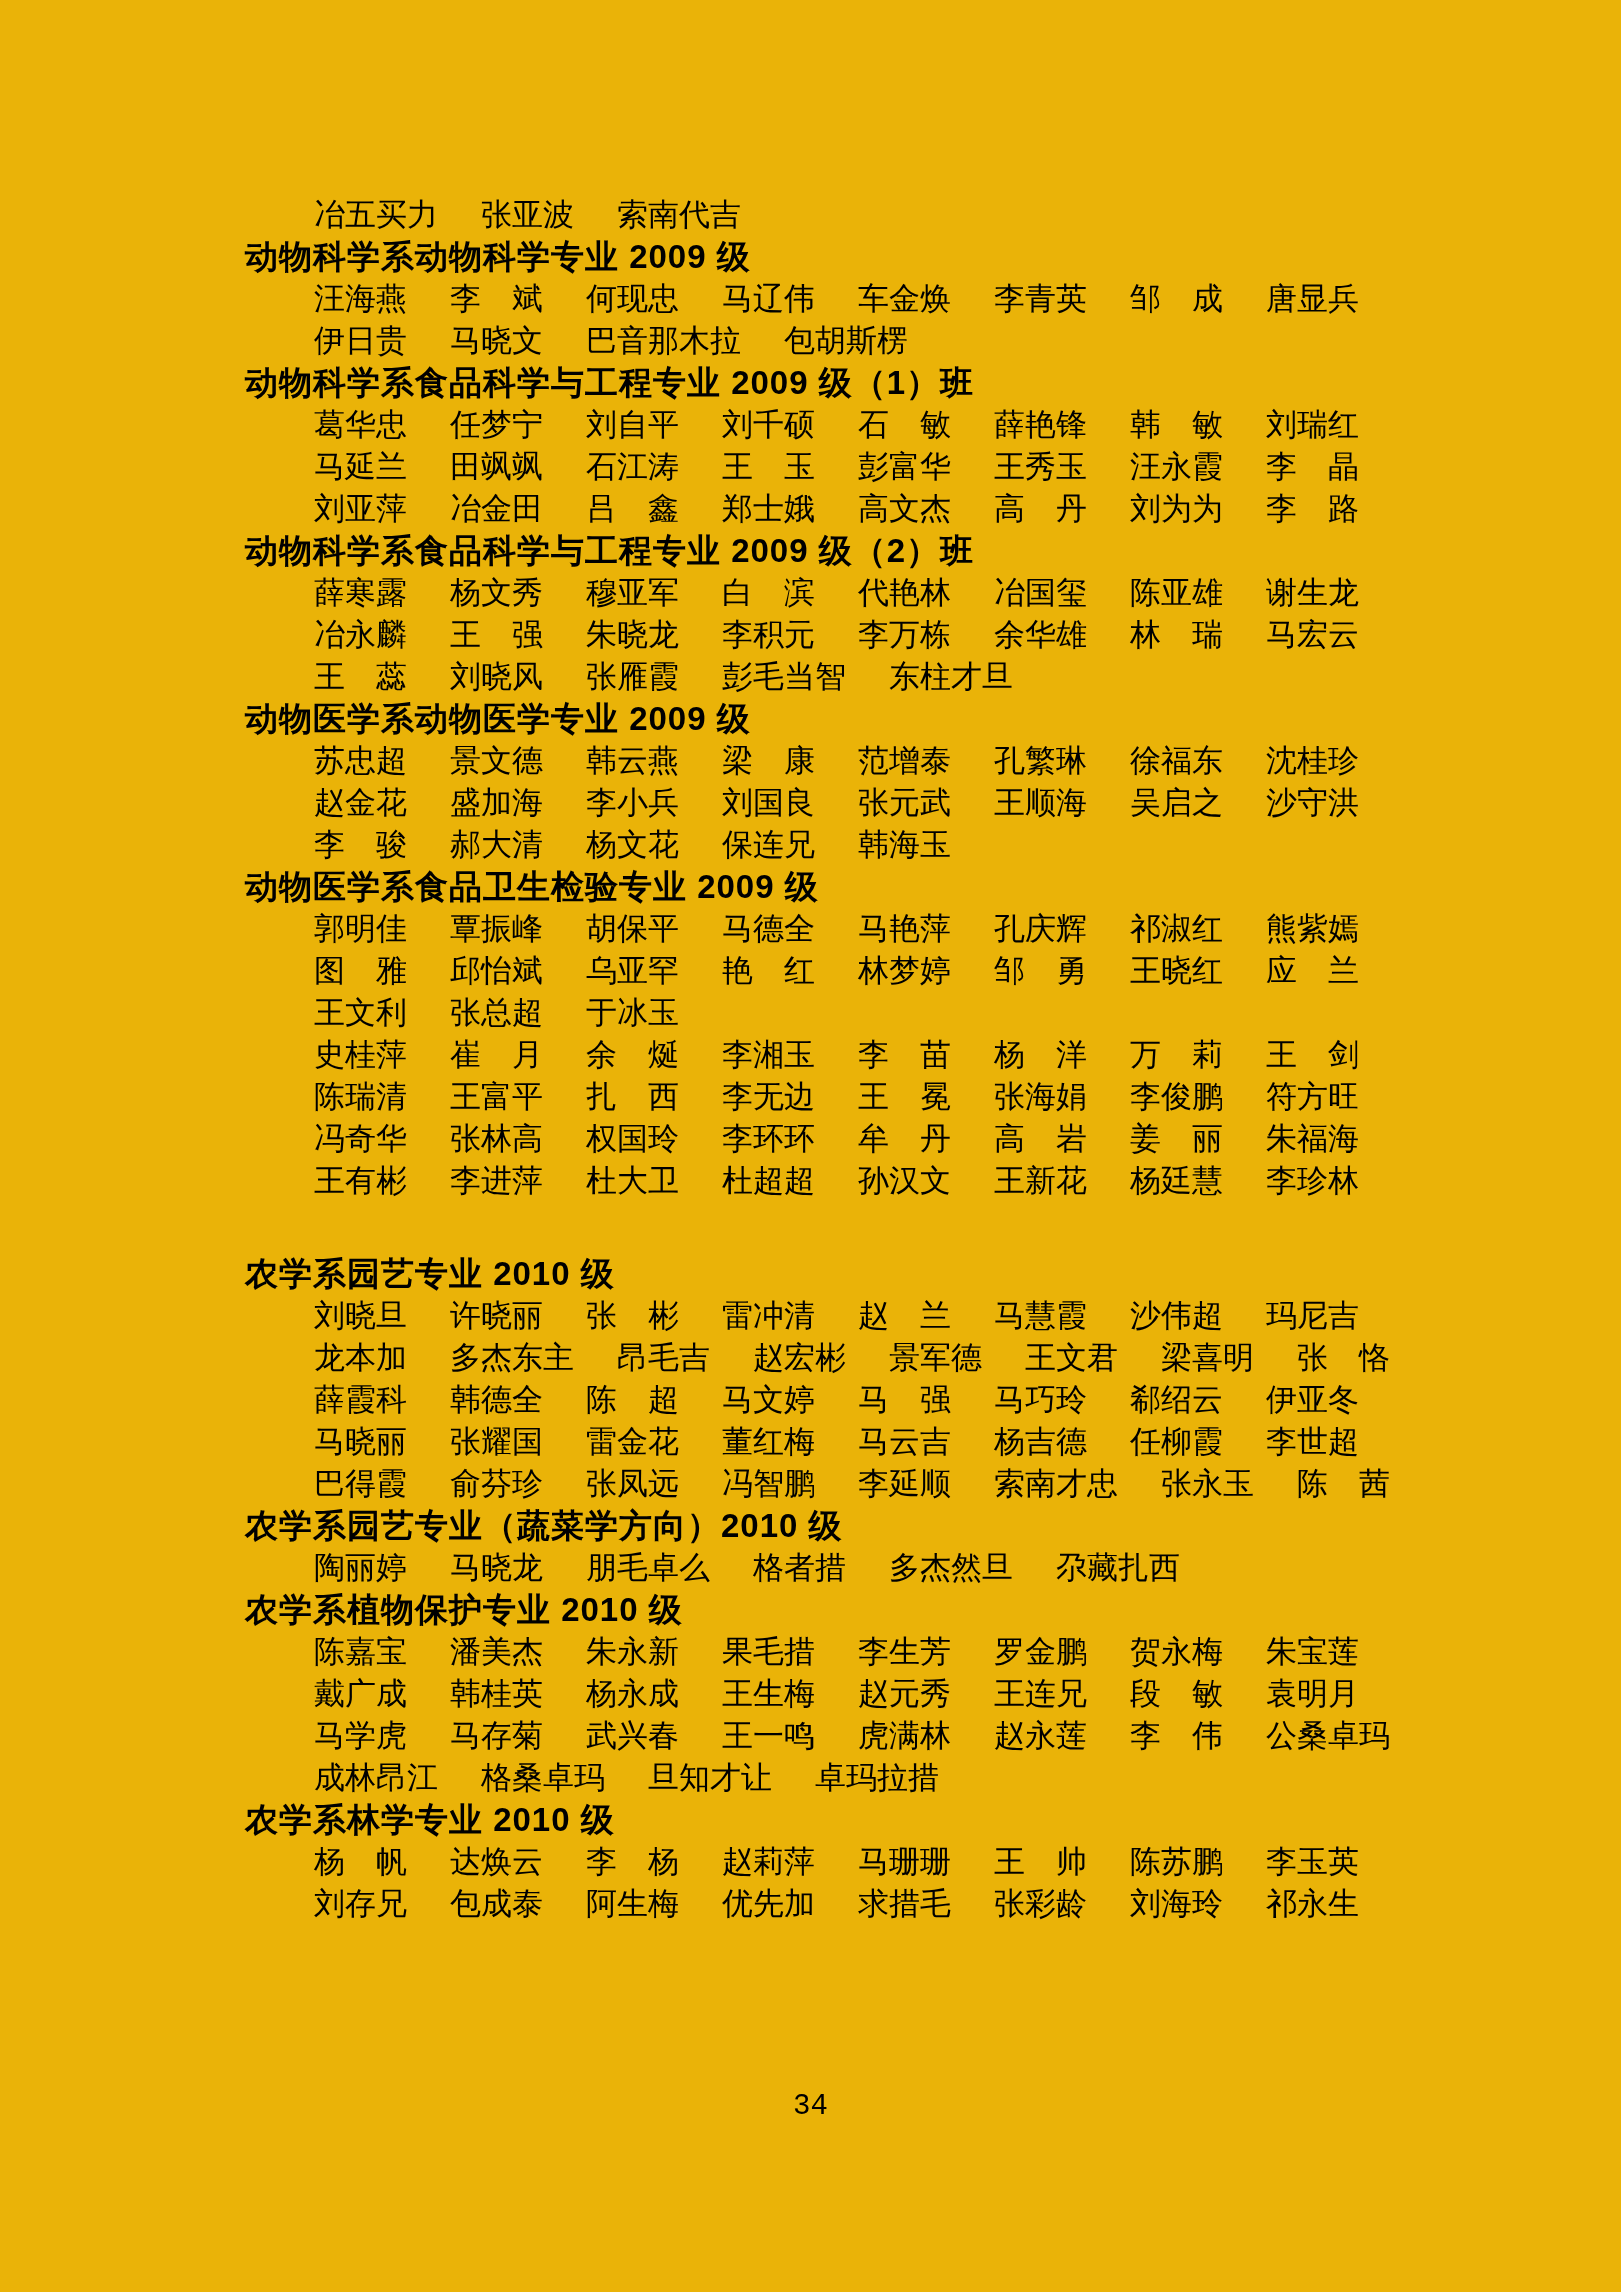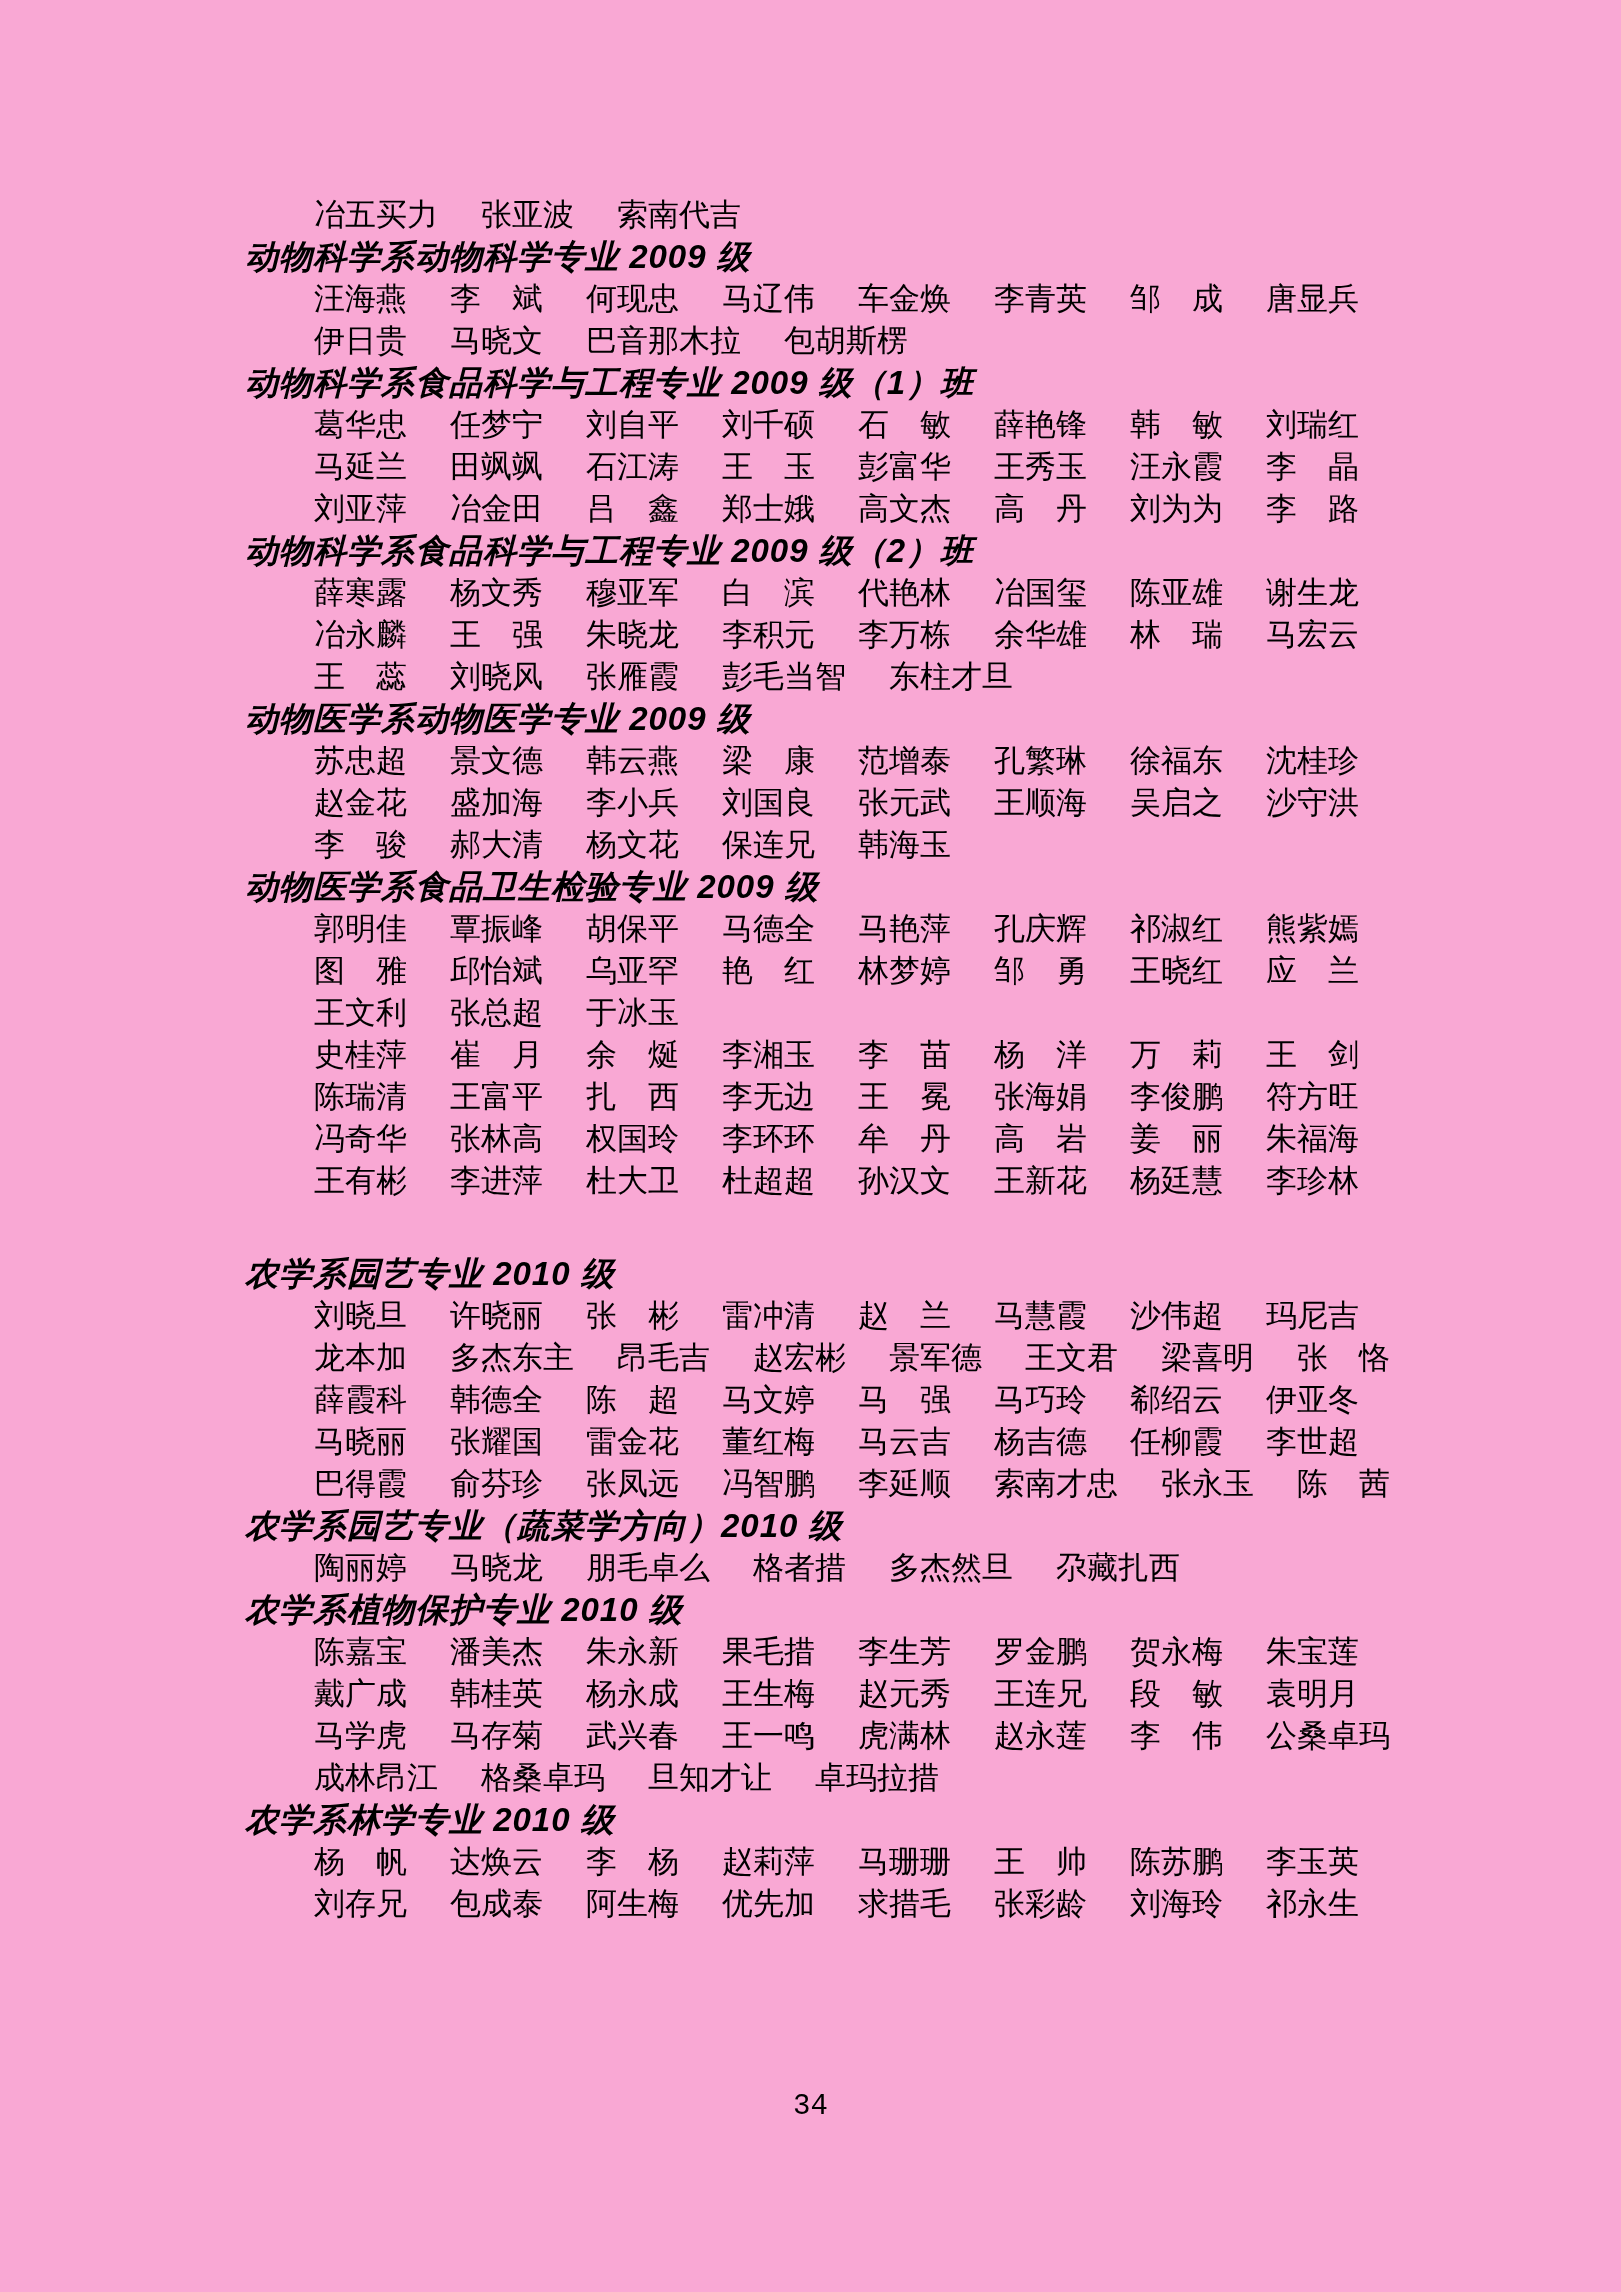--- a/index.html
+++ b/index.html
@@ -4,39 +4,38 @@
 <style>
   html, body {
     margin: 0;
     padding: 0;
     background: #ffffff;
   }
   .page {
     position: relative;
     width: 1621px;
     height: 2293px;
-    background: #f9a8d4;
+    background: #eab308;
     color: #000000;
     overflow: hidden;
   }
   .content {
     position: absolute;
     top: 194px;
     left: 0;
     width: 1621px;
   }
   .heading {
     margin-left: 245px;
     font-family: "Liberation Sans", sans-serif;
     font-weight: bold;
     font-size: 33px;
     line-height: 42px;
     white-space: pre;
     letter-spacing: 1px;
-    font-style: italic;
   }
   .name-row {
     display: flex;
     column-gap: 43px;
     margin-left: 314px;
     font-family: "Liberation Serif", serif;
     font-size: 31px;
     line-height: 42px;
   }
   .name-row span {

